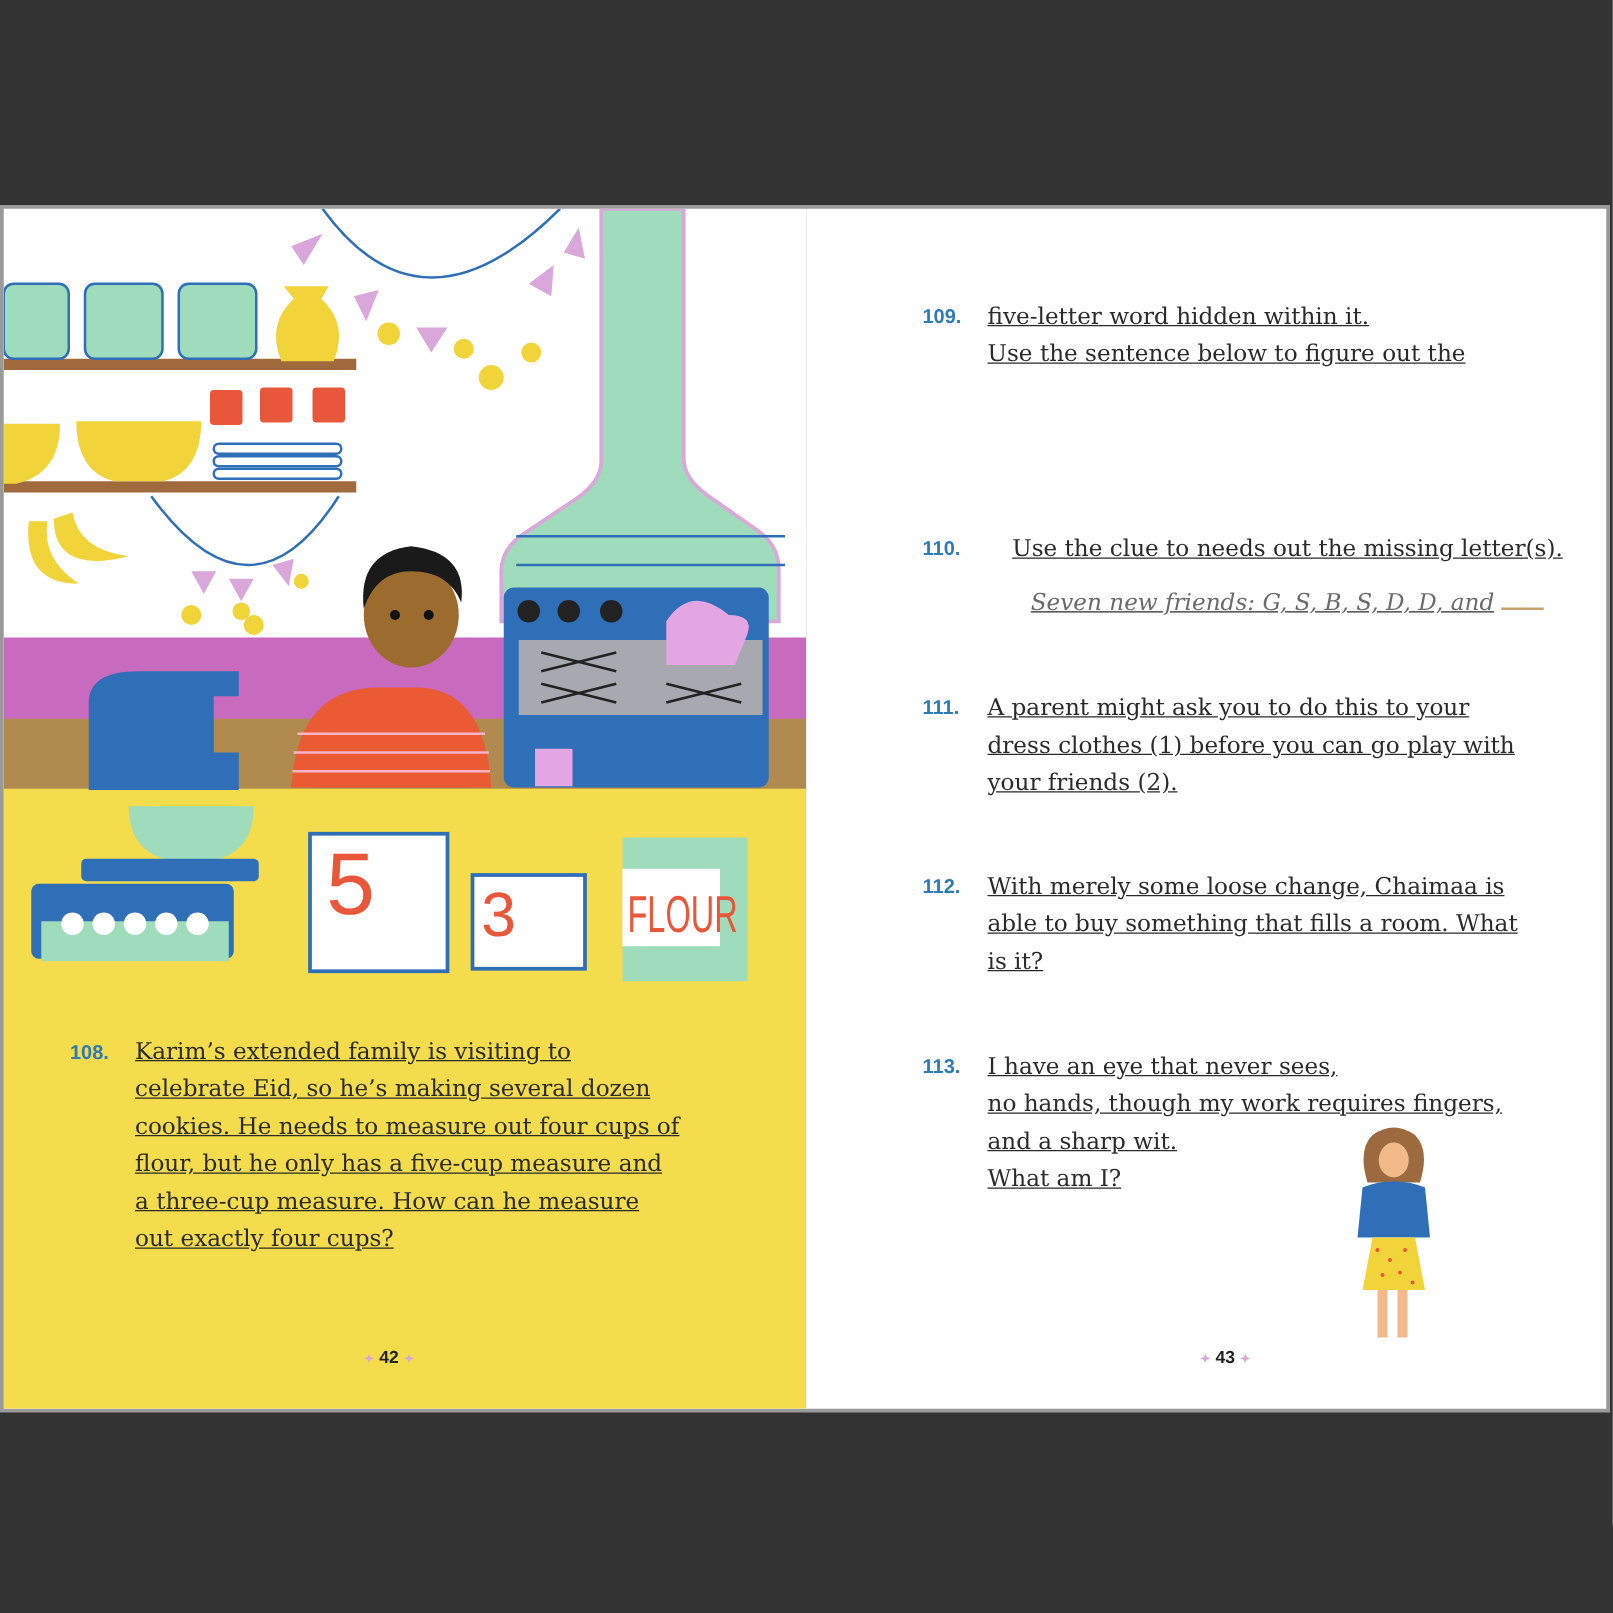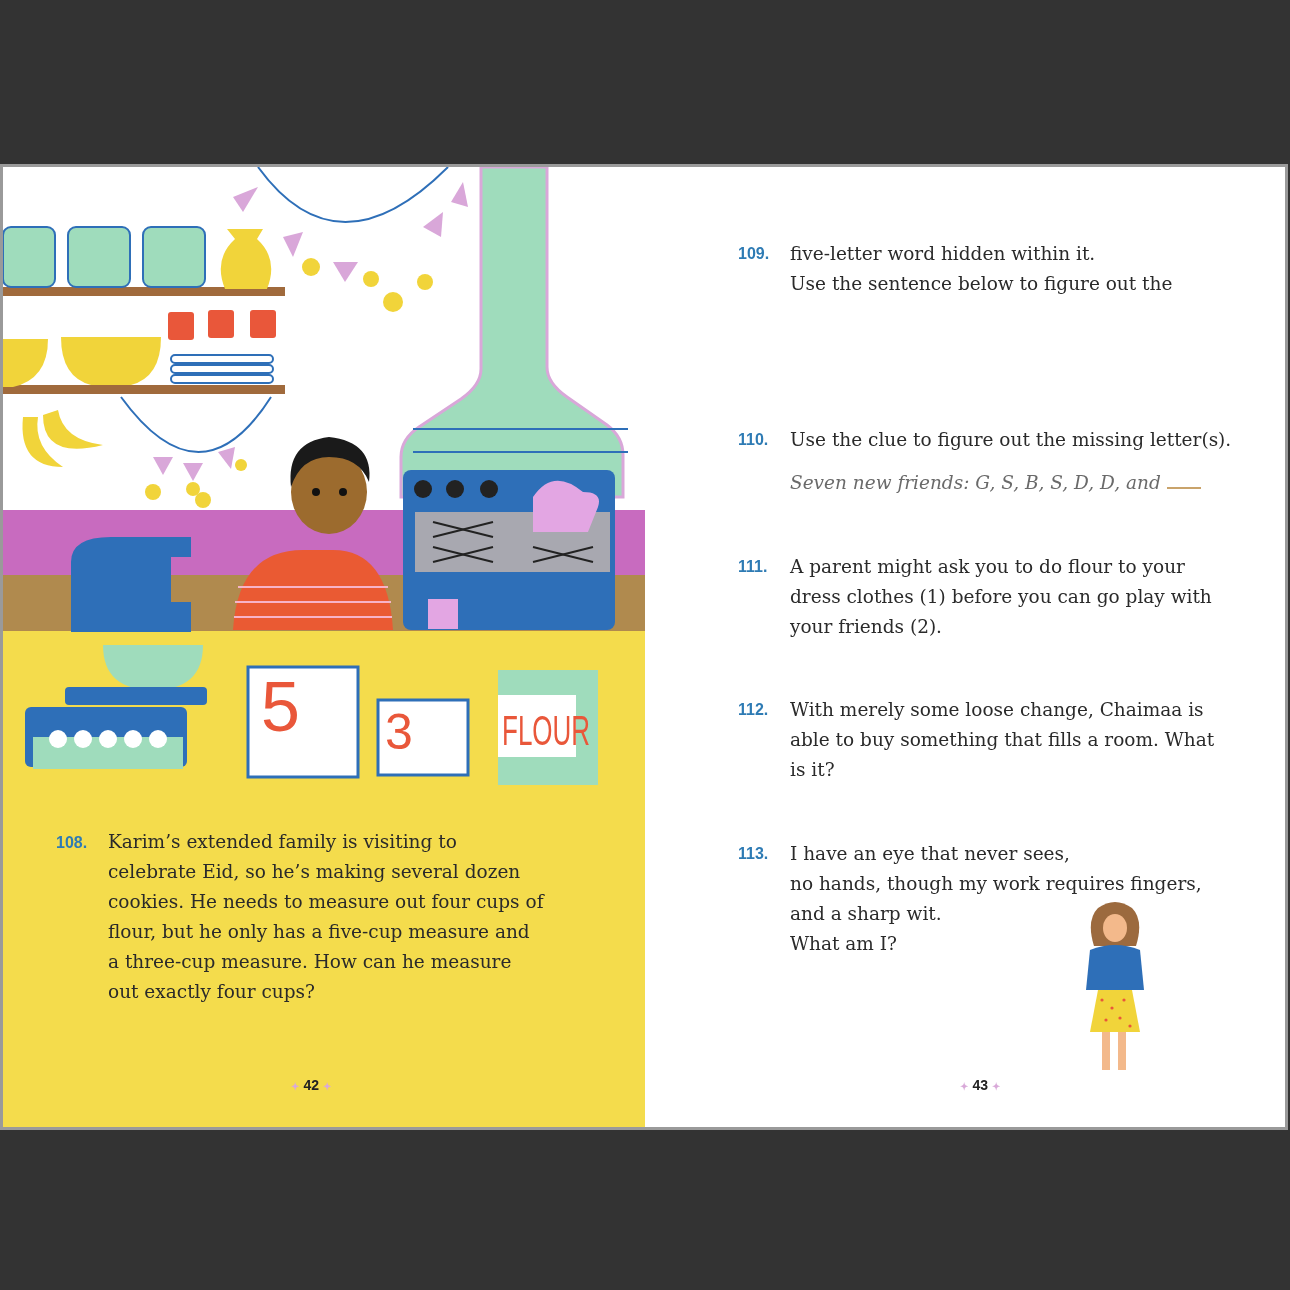--- a/index.html
+++ b/index.html
@@ -2,21 +2,21 @@
 <html><head>
 <meta charset="utf-8">
 <style>
   html, body { margin:0; padding:0; }
   body { width:1290px; height:1290px; background:#333333; position:relative; overflow:hidden; font-family:"DejaVu Serif", serif; }
   .spread { position:absolute; left:0; top:164px; width:1288px; height:966px; background:#9a9a9a; }
   .page-left { position:absolute; left:3px; top:3px; width:642px; height:960px; background:#ffffff; overflow:hidden; }
   .page-right { position:absolute; left:645px; top:3px; width:640px; height:960px; background:#ffffff; overflow:hidden; }
   .yellow { position:absolute; left:0; top:462px; width:642px; height:498px; background:#f4dc4c; }
   .illus { position:absolute; left:0; top:0; width:642px; height:640px; }
-  .riddle { position:absolute; font-size:18.5px; line-height:30px; color:#2a2a2a; }
+  .riddle { position:absolute; font-size:18.5px; line-height:30px; color:#2a2a2a;text-decoration:underline; }
   .riddle .num { position:absolute; left:-52px; top:0; font-family:"Liberation Sans", sans-serif; font-weight:bold; font-size:16px; color:#2e7bb4; }
   .riddle .clue { color:#6a6a6a; font-style:italic; margin-top:13px; }
   .blank { display:inline-block; width:34px; border-bottom:2px solid #c9a36b; margin-left:6px; vertical-align:baseline; }
   .pgnum { position:absolute; font-family:"Liberation Sans", sans-serif; font-weight:bold; font-size:14px; color:#222; }
   .pgnum .dot { color:#d9a9d9; font-size:10px; margin:0 4px; }
 </style>
 </head>
 <body>
 
 <div class="spread">
@@ -146,31 +146,31 @@
     </div>
   </div>
 
   <div class="page-right">
     <div class="riddle" style="left:145px; top:72px; width:470px;">
       <span class="num">109.</span>
       <div>five-letter word hidden within it.</div>
       <div>Use the sentence below to figure out the</div>
     </div>
 
-    <div class="riddle" style="left:145px; top:258px; width:480px;">
+    <div class="riddle" style="left:145px; top:258px; width:480px;text-align:center;">
       <span class="num">110.</span>
-      <div>Use the clue to figure out the missing letter(s).</div>
+      <div>Use the clue to needs out the missing letter(s).</div>
       <div class="clue">
         <span>Seven new friends: G, S, B, S, D, D, and</span><span class="blank"></span>
       </div>
     </div>
 
     <div class="riddle" style="left:145px; top:385px; width:470px;">
       <span class="num">111.</span>
-      <div>A parent might ask you to do flour to your</div>
+      <div>A parent might ask you to do this to your</div>
       <div>dress clothes (1) before you can go play with</div>
       <div>your friends (2).</div>
     </div>
 
     <div class="riddle" style="left:145px; top:528px; width:470px;">
       <span class="num">112.</span>
       <div>With merely some loose change, Chaimaa is</div>
       <div>able to buy something that fills a room. What</div>
       <div>is it?</div>
     </div>

